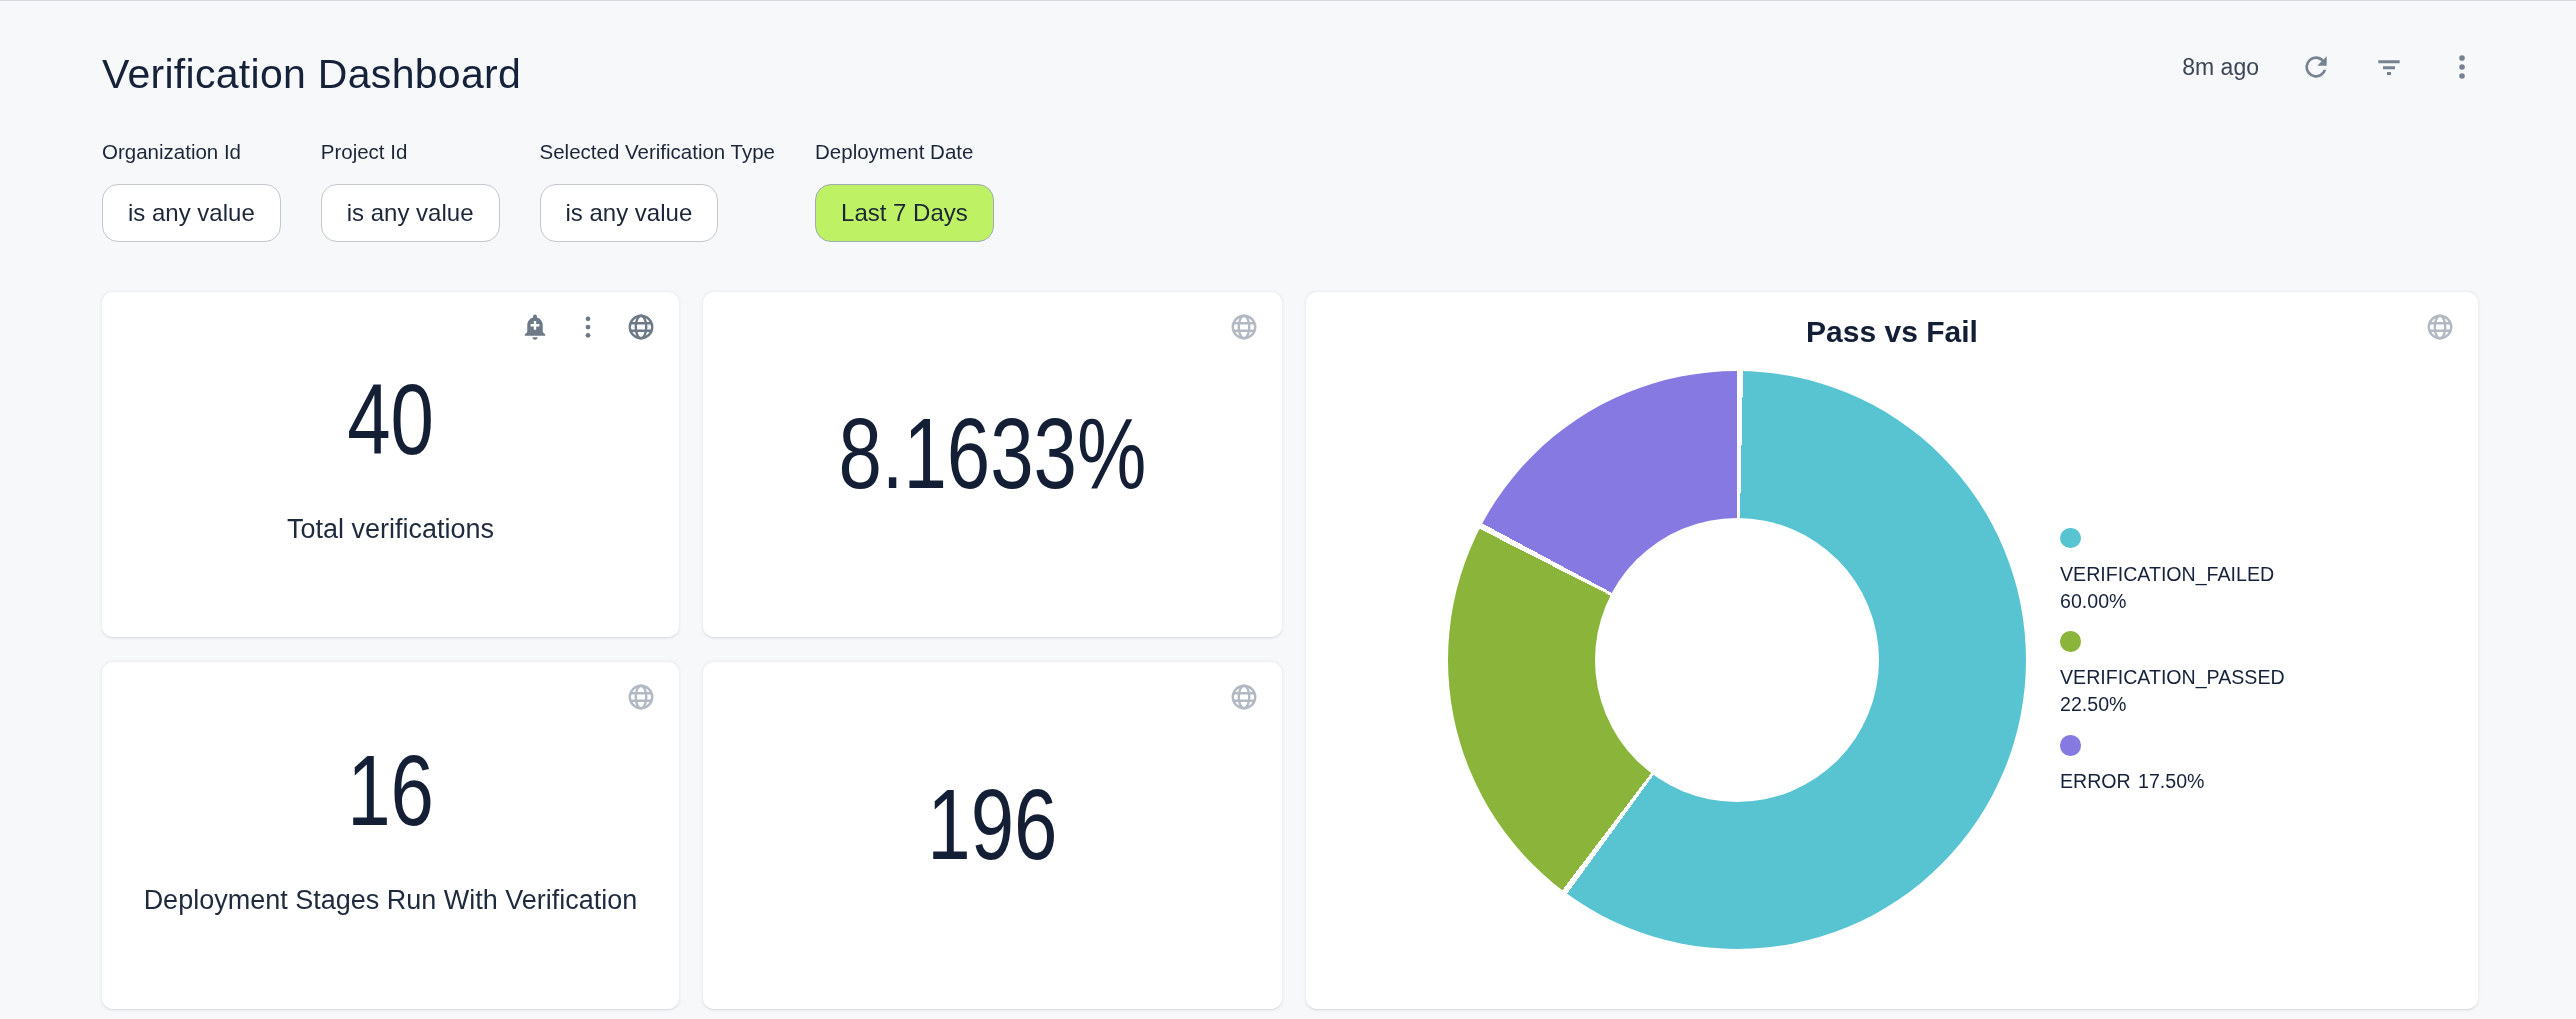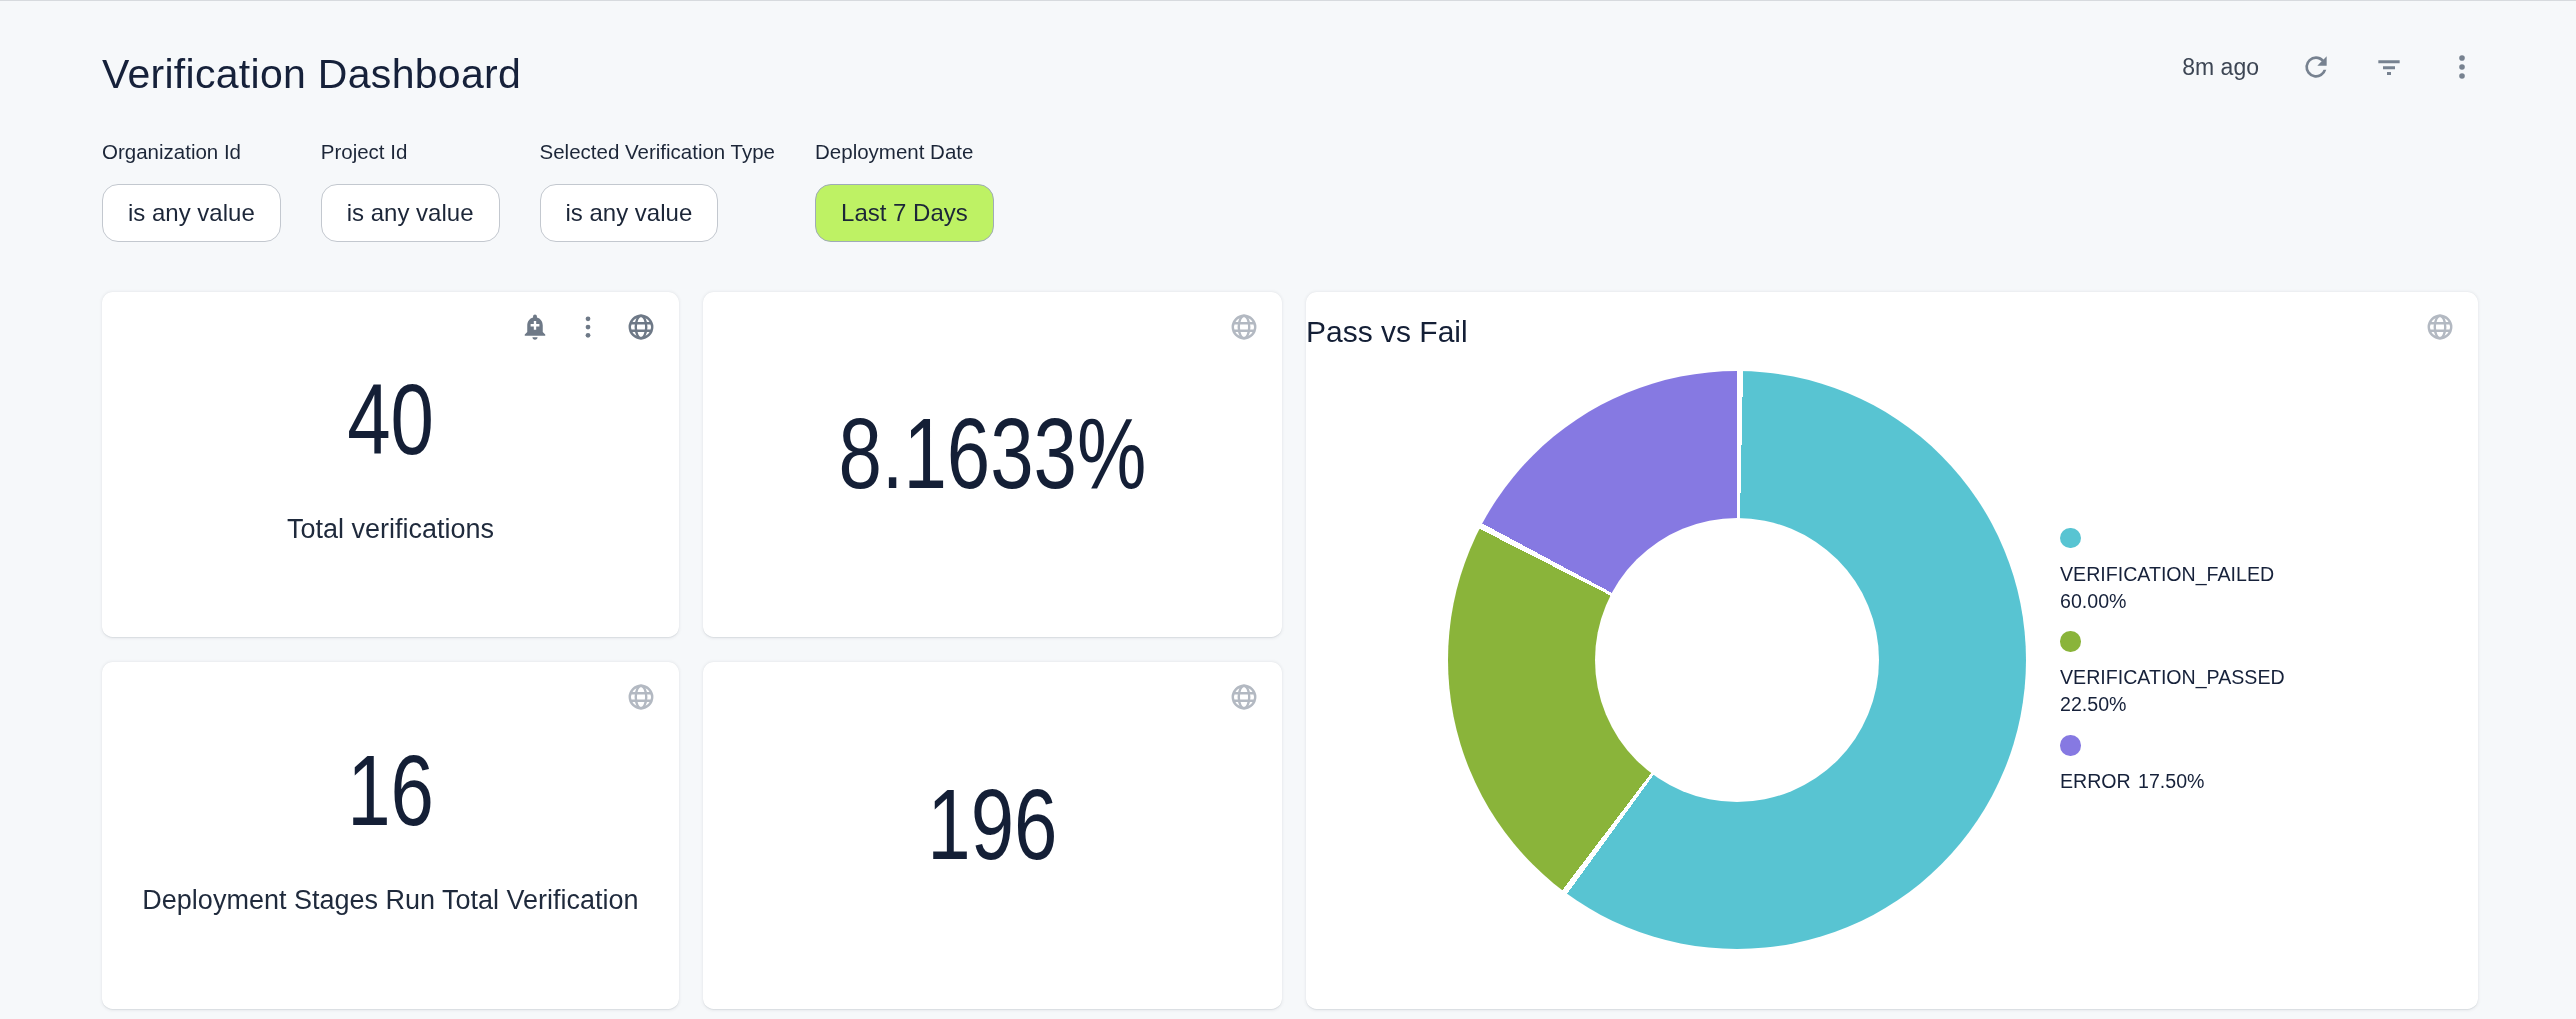--- a/index.html
+++ b/index.html
@@ -39,21 +39,21 @@
     position:relative;
   }
   .tile-icons { position:absolute; top:19.6px; right:23px; display:flex; align-items:center; gap:23px; }
   .ticon { width:30px; height:30px; cursor:pointer; display:block; }
   .tile-body { height:100%; display:flex; flex-direction:column; align-items:center; justify-content:center; gap:37px; padding-bottom:23px; }
   .tile-value { font-size:100px; font-weight:400; color:#141f36; display:inline-block; transform:scaleX(.78); white-space:nowrap; }
   .tile-label { font-size:27px; color:#1f2a3c; max-width:534px; text-align:center; white-space:nowrap; }
 
   
   .pie-card { flex:1; height:717px; padding-top:23px; }
-  .pie-title { text-align:left; font-size:30px; font-weight:400; color:#141f36; }
+  .pie-title { text-align:center; font-size:30px; font-weight:700; color:#141f36; }
   .chart-row { display:flex; align-items:center; gap:34px; padding-left:142px; margin-top:21.3px; }
   .donut { width:578px; height:578px; border-radius:50%; position:relative; flex:none; }
   .donut-hole { position:absolute; inset:147px; background:#ffffff; border-radius:50%; }
   .legend { display:flex; flex-direction:column; gap:13.3px; max-width:276px; }
   .legend-row { display:flex; align-items:flex-start; gap:12.5px; cursor:pointer;flex-direction:column; }
   .legend-dot { width:20.5px; height:20.5px; border-radius:50%; flex:none; margin-top:3.6px; }
   .legend-text { font-size:19.6px; line-height:1.38; color:#16213a; word-spacing:1.8px; }
 </style>
 </head>
 <body>
@@ -139,21 +139,21 @@
       <div class="card">
         <div class="tile-icons">
           <svg class="ticon" viewBox="0 0 24 24" fill="none" stroke="#b3b9c2" stroke-width="1.9">
             <circle cx="12" cy="12" r="9"></circle>
               <ellipse cx="12" cy="12" rx="4.2" ry="9"></ellipse>
               <path d="M3.6 9h16.8M3.6 15h16.8"></path>
           </svg>
         </div>
         <div class="tile-body">
           <span class="tile-value">16</span>
-          <span class="tile-label">Deployment Stages Run Total Verification</span>
+          <span class="tile-label">Deployment Stages Run With Verification</span>
         </div>
       </div>
 
       <div class="card">
         <div class="tile-icons">
           <svg class="ticon" viewBox="0 0 24 24" fill="none" stroke="#b3b9c2" stroke-width="1.9">
             <circle cx="12" cy="12" r="9"></circle>
               <ellipse cx="12" cy="12" rx="4.2" ry="9"></ellipse>
               <path d="M3.6 9h16.8M3.6 15h16.8"></path>
           </svg>

